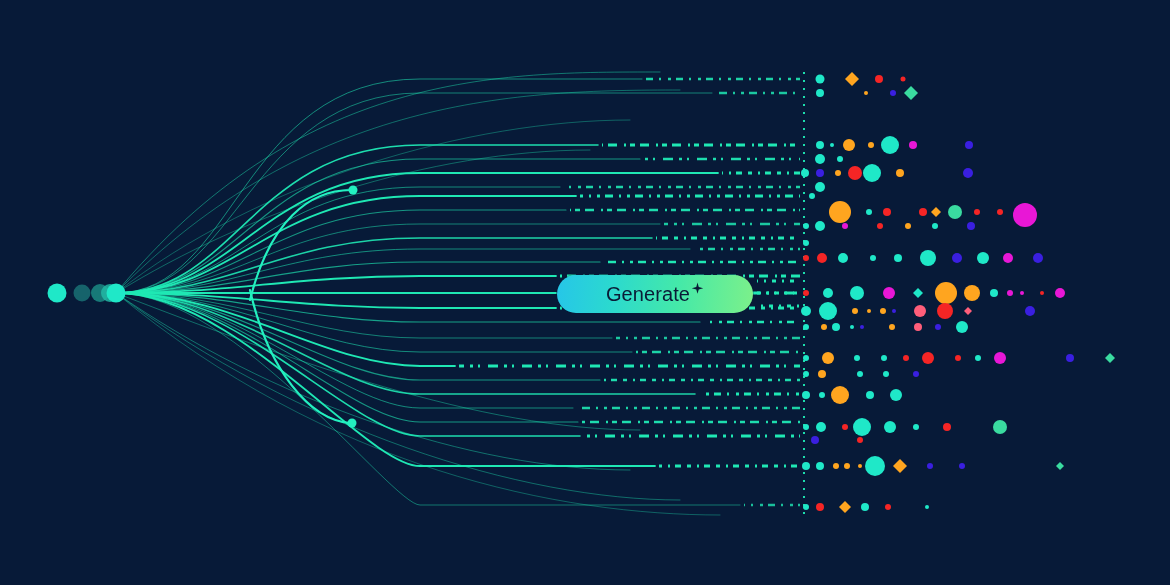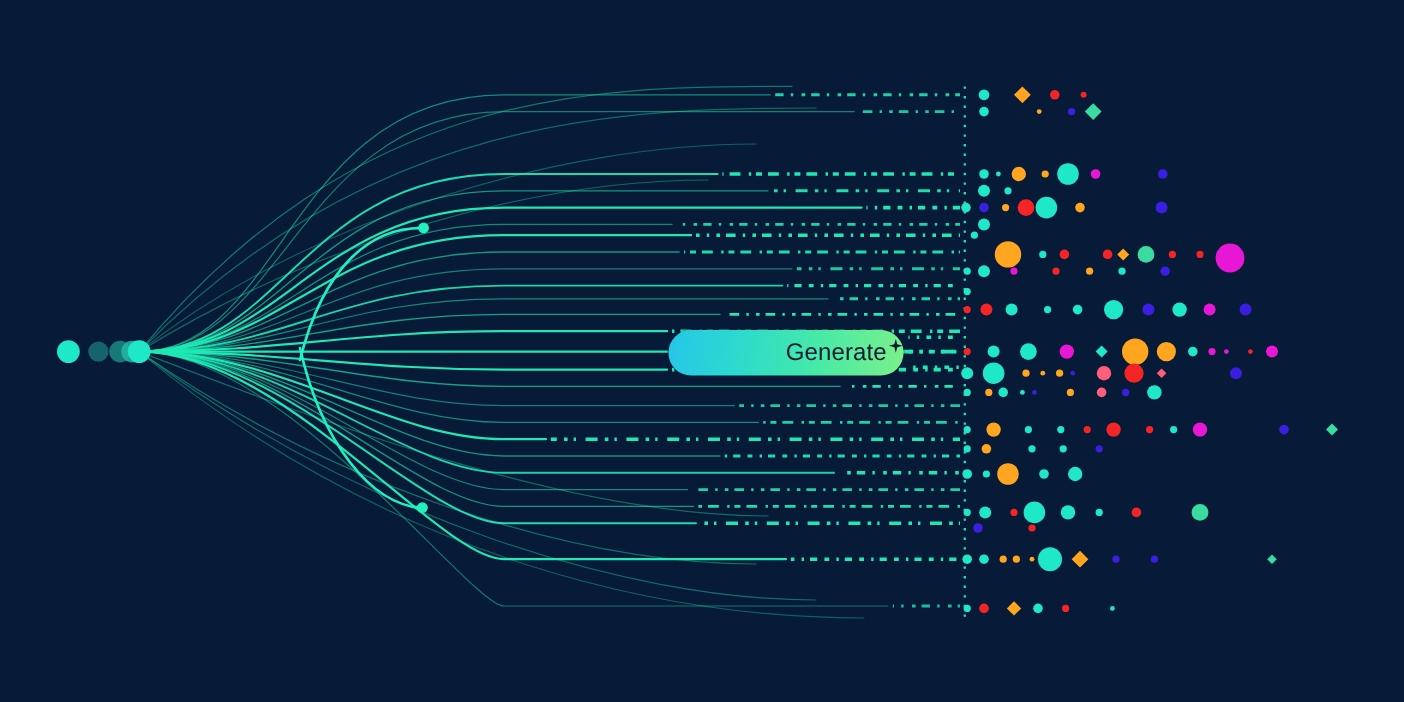--- a/index.html
+++ b/index.html
@@ -18,21 +18,21 @@
   
   #generate-button{
     position:absolute;
     left:557px;top:275px;width:196px;height:38px;
     border:0;padding:0;margin:0;
     border-radius:19px;
     background:linear-gradient(95deg,#26C6E8 0%,#2BD9CF 28%,#45E9A8 62%,#7CF08A 100%);
     color:#0A1B36;
     font-family:"Liberation Sans","DejaVu Sans",sans-serif;
     font-size:20px;font-weight:400;letter-spacing:.1px;
-    display:flex;align-items:center;justify-content:flex-end;
+    display:flex;align-items:center;justify-content:center;
     cursor:pointer;
     box-shadow:0 0 0 1px rgba(10,27,54,.25);
     z-index:6;
   }
   #generate-button .btn-label{line-height:1;display:block;}
   #generate-button .btn-spark{
     display:block;width:13px;height:13px;margin-left:1px;
     align-self:flex-start;margin-top:7px;
   }
   #generate-button .btn-spark svg{display:block;}

